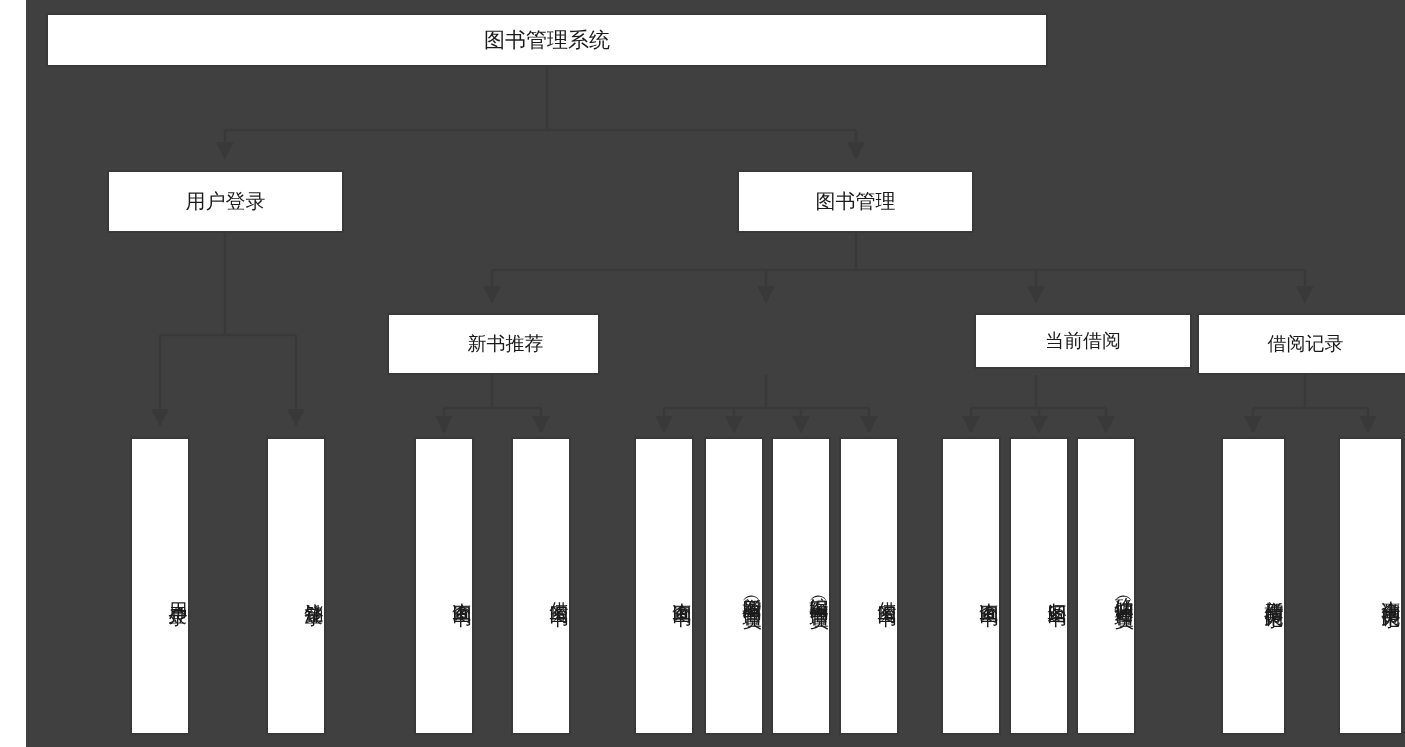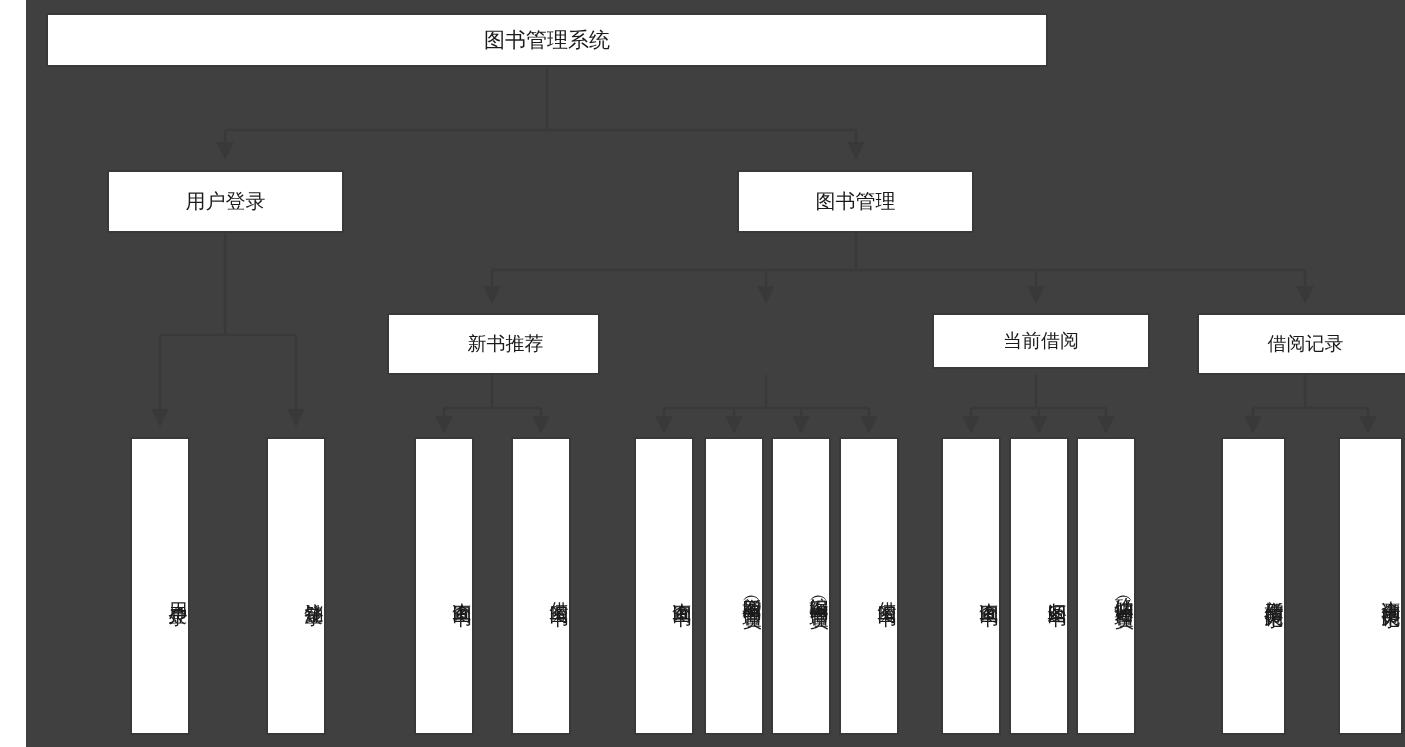--- a/index.html
+++ b/index.html
@@ -133,21 +133,21 @@
   <div class="node level2" style="left:81px; top:170px; width:237px; height:63px;">
     <span class="label">用户登录</span>
   </div>
   <div class="node level2" style="left:711px; top:170px; width:237px; height:63px;">
     <span class="label">图书管理</span>
   </div>
 
   <div class="node level3" style="left:361px; top:313px; width:213px; height:62px;padding-left:24px;">
     <span class="label">新书推荐</span>
   </div>
-  <div class="node level3" style="left:906px; top:313px; width:218px; height:56px;">
+  <div class="node level3" style="left:948px; top:313px; width:218px; height:56px;">
     <span class="label">当前借阅</span>
   </div>
   <div class="node level3" style="left:1171px; top:313px; width:217px; height:62px;">
     <span class="label">借阅记录</span>
   </div>
 
   <div class="node leaf" style="left:104px; top:437px; width:60px; height:298px;">
     <span class="label">用户登录</span>
   </div>
   <div class="node leaf" style="left:240px; top:437px; width:60px; height:298px;">

